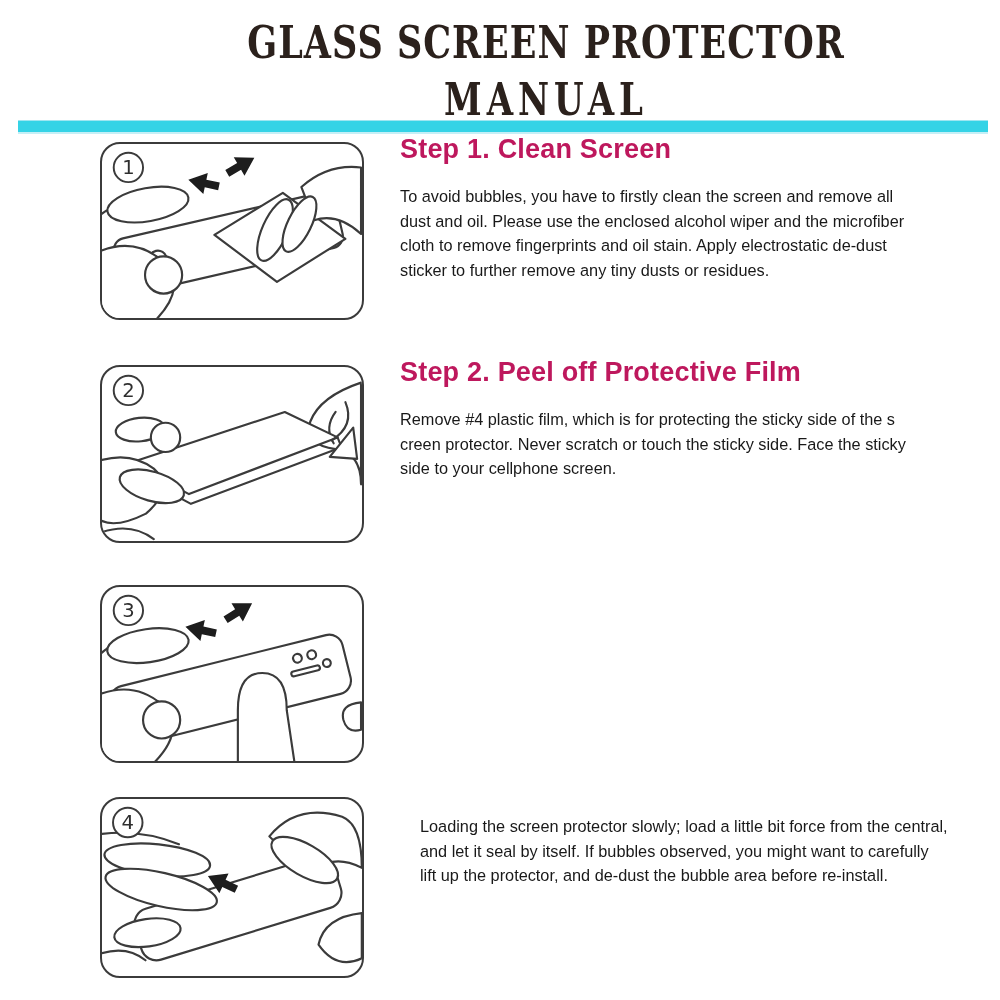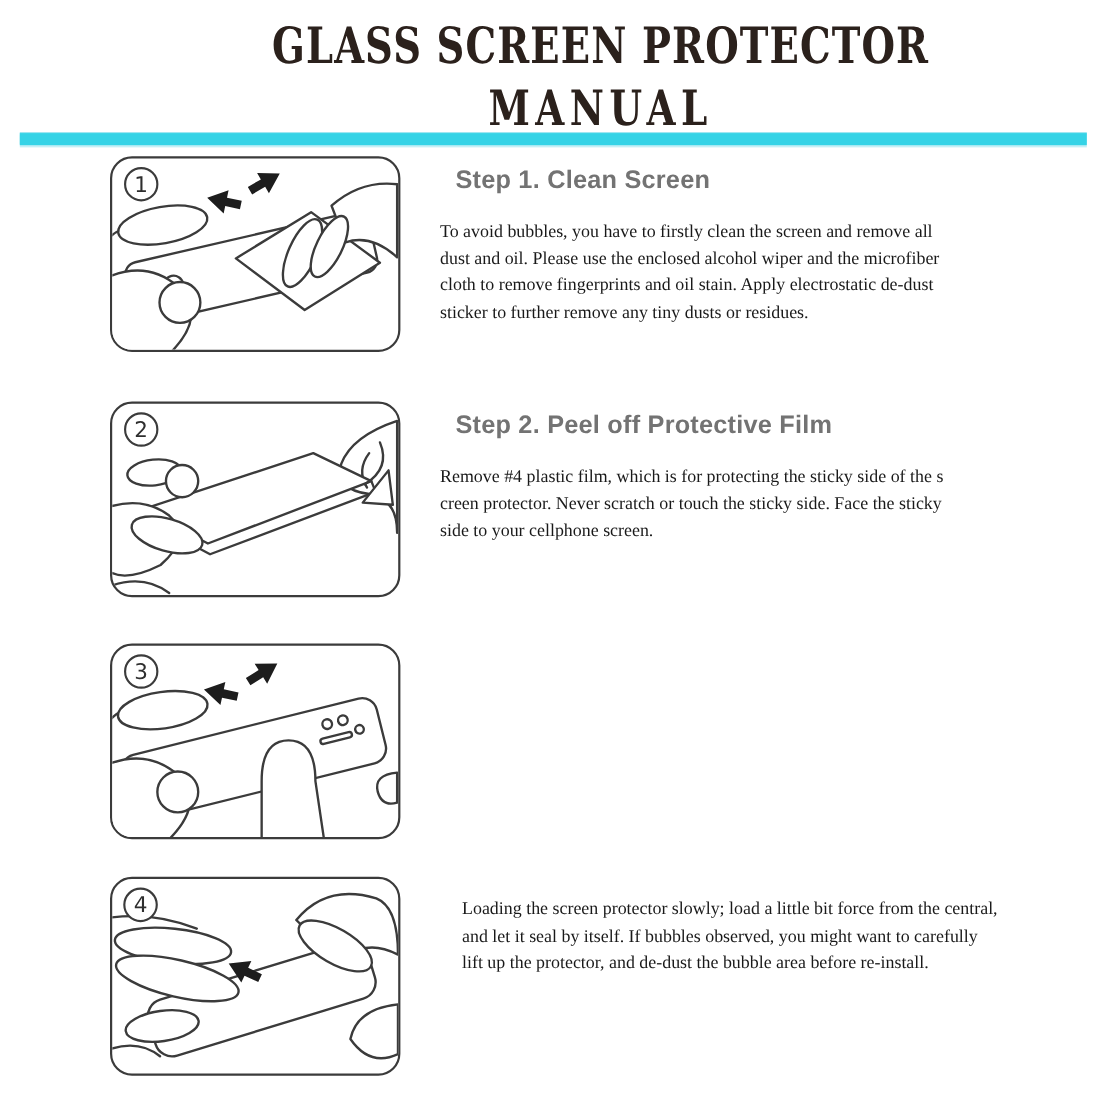--- a/index.html
+++ b/index.html
@@ -27,25 +27,25 @@
   .step-row{position:absolute;left:100px;width:860px;}
   .r1{top:142px}.r2{top:365px}.r3{top:585px}.r4{top:797px}
   .illus-box{
     width:264px;height:178px;border:2.5px solid #3b3b3b;border-radius:20px;
     background:#fff;overflow:hidden;box-sizing:border-box;
   }
   .r4 .illus-box{height:181px}
   .art{display:block;width:100%;height:100%;}
   .step-text{position:absolute;left:300px;top:-7px;width:505px;}
   .step-heading{
-    margin:14px;font-size:23px;line-height:28px;font-weight:bold;
-    color:#737373;font-family:"Liberation Sans",sans-serif;letter-spacing:0.2px;
+    margin:0;font-size:27px;line-height:28px;font-weight:bold;
+    color:#be185d;font-family:"Liberation Sans",sans-serif;letter-spacing:0.2px;
   }
   .step-body{
-    margin:0;color:#191919;font-family:Liberation Serif, serif;
+    margin:0;color:#191919;font-family:Liberation Sans, sans-serif;
     font-size:16.3px;line-height:24.5px;white-space:pre;
   }
   .r1 .step-body{margin-top:21px}
   .r2 .step-body{margin-top:21px}
   .r3 .step-body{margin-top:30px}
   .r4 .step-body{margin-top:24px;margin-left:20px}
   .badge-num{font-family:"DejaVu Sans",sans-serif;}
 </style>
 </head>
 <body>

